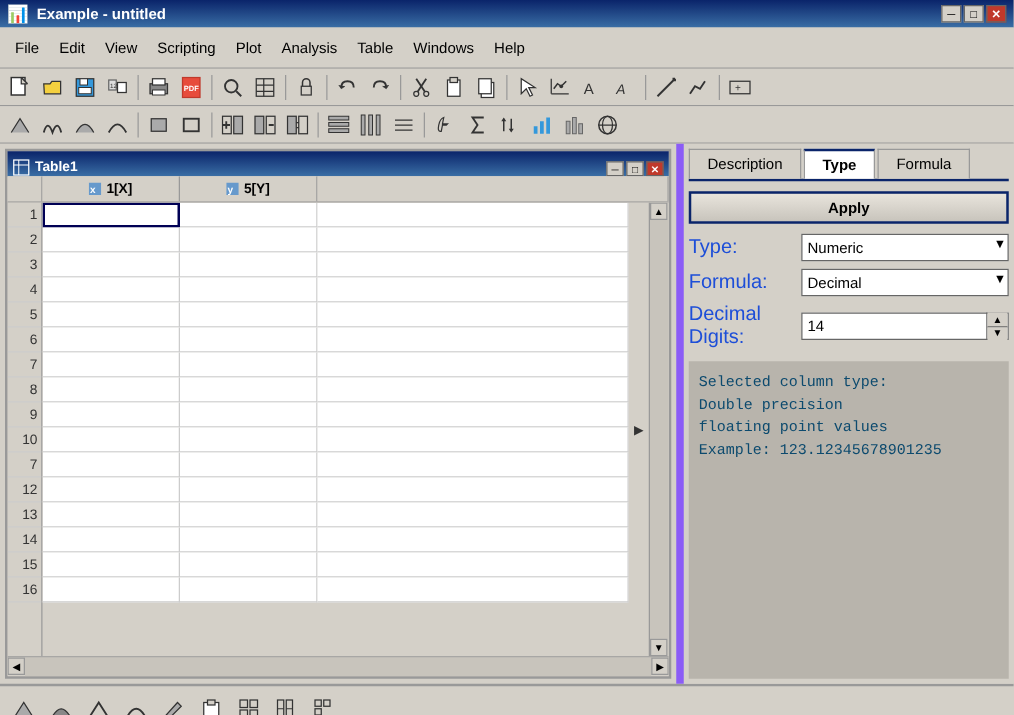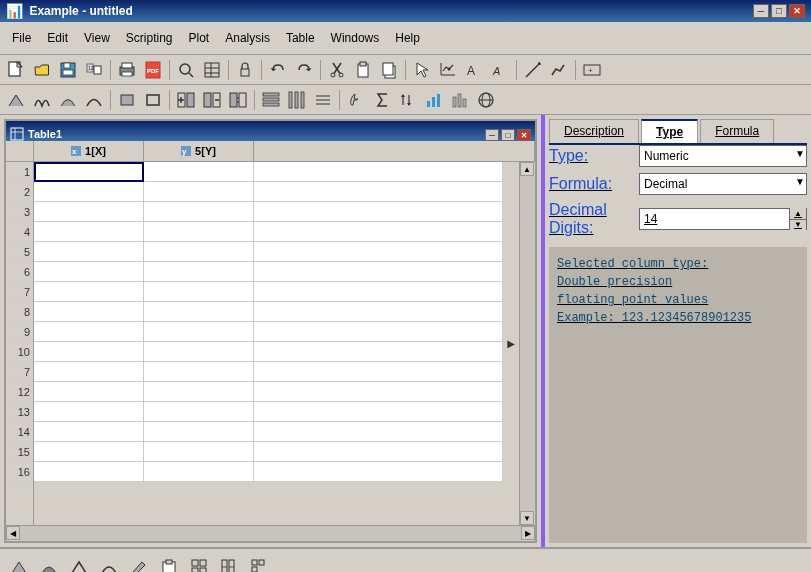--- a/index.html
+++ b/index.html
@@ -280,22 +280,21 @@
     }
 
     
     #right-panel {
       width: 270px;
       min-width: 270px;
       background: #d4d0c8;
       display: flex;
       flex-direction: column;
       padding: 4px;
-      border-left: 4px solid #8b5cf6;
-      text-decoration: underline;
+      border-left: 6px solid #8b5cf6;
     }
 
     
     #panel-tabs {
       display: flex;
       background: #d4d0c8;
       border-bottom: 2px solid #0a246a;
     }
     .panel-tab {
       padding: 4px 14px;
@@ -904,20 +903,21 @@
   </div>
 
   <div id="right-panel">
 
     <div id="panel-tabs">
       <div class="panel-tab">Description</div>
       <div class="panel-tab active">Type</div>
       <div class="panel-tab">Formula</div>
     </div>
 
+    <button id="apply-btn">Apply</button>
 
     <div class="form-row">
       <span class="form-label">Type:</span>
       <div class="select-wrapper">
         <select>
           <option>Numeric</option>
         </select>
         <span class="select-arrow">▼</span>
       </div>
     </div>

